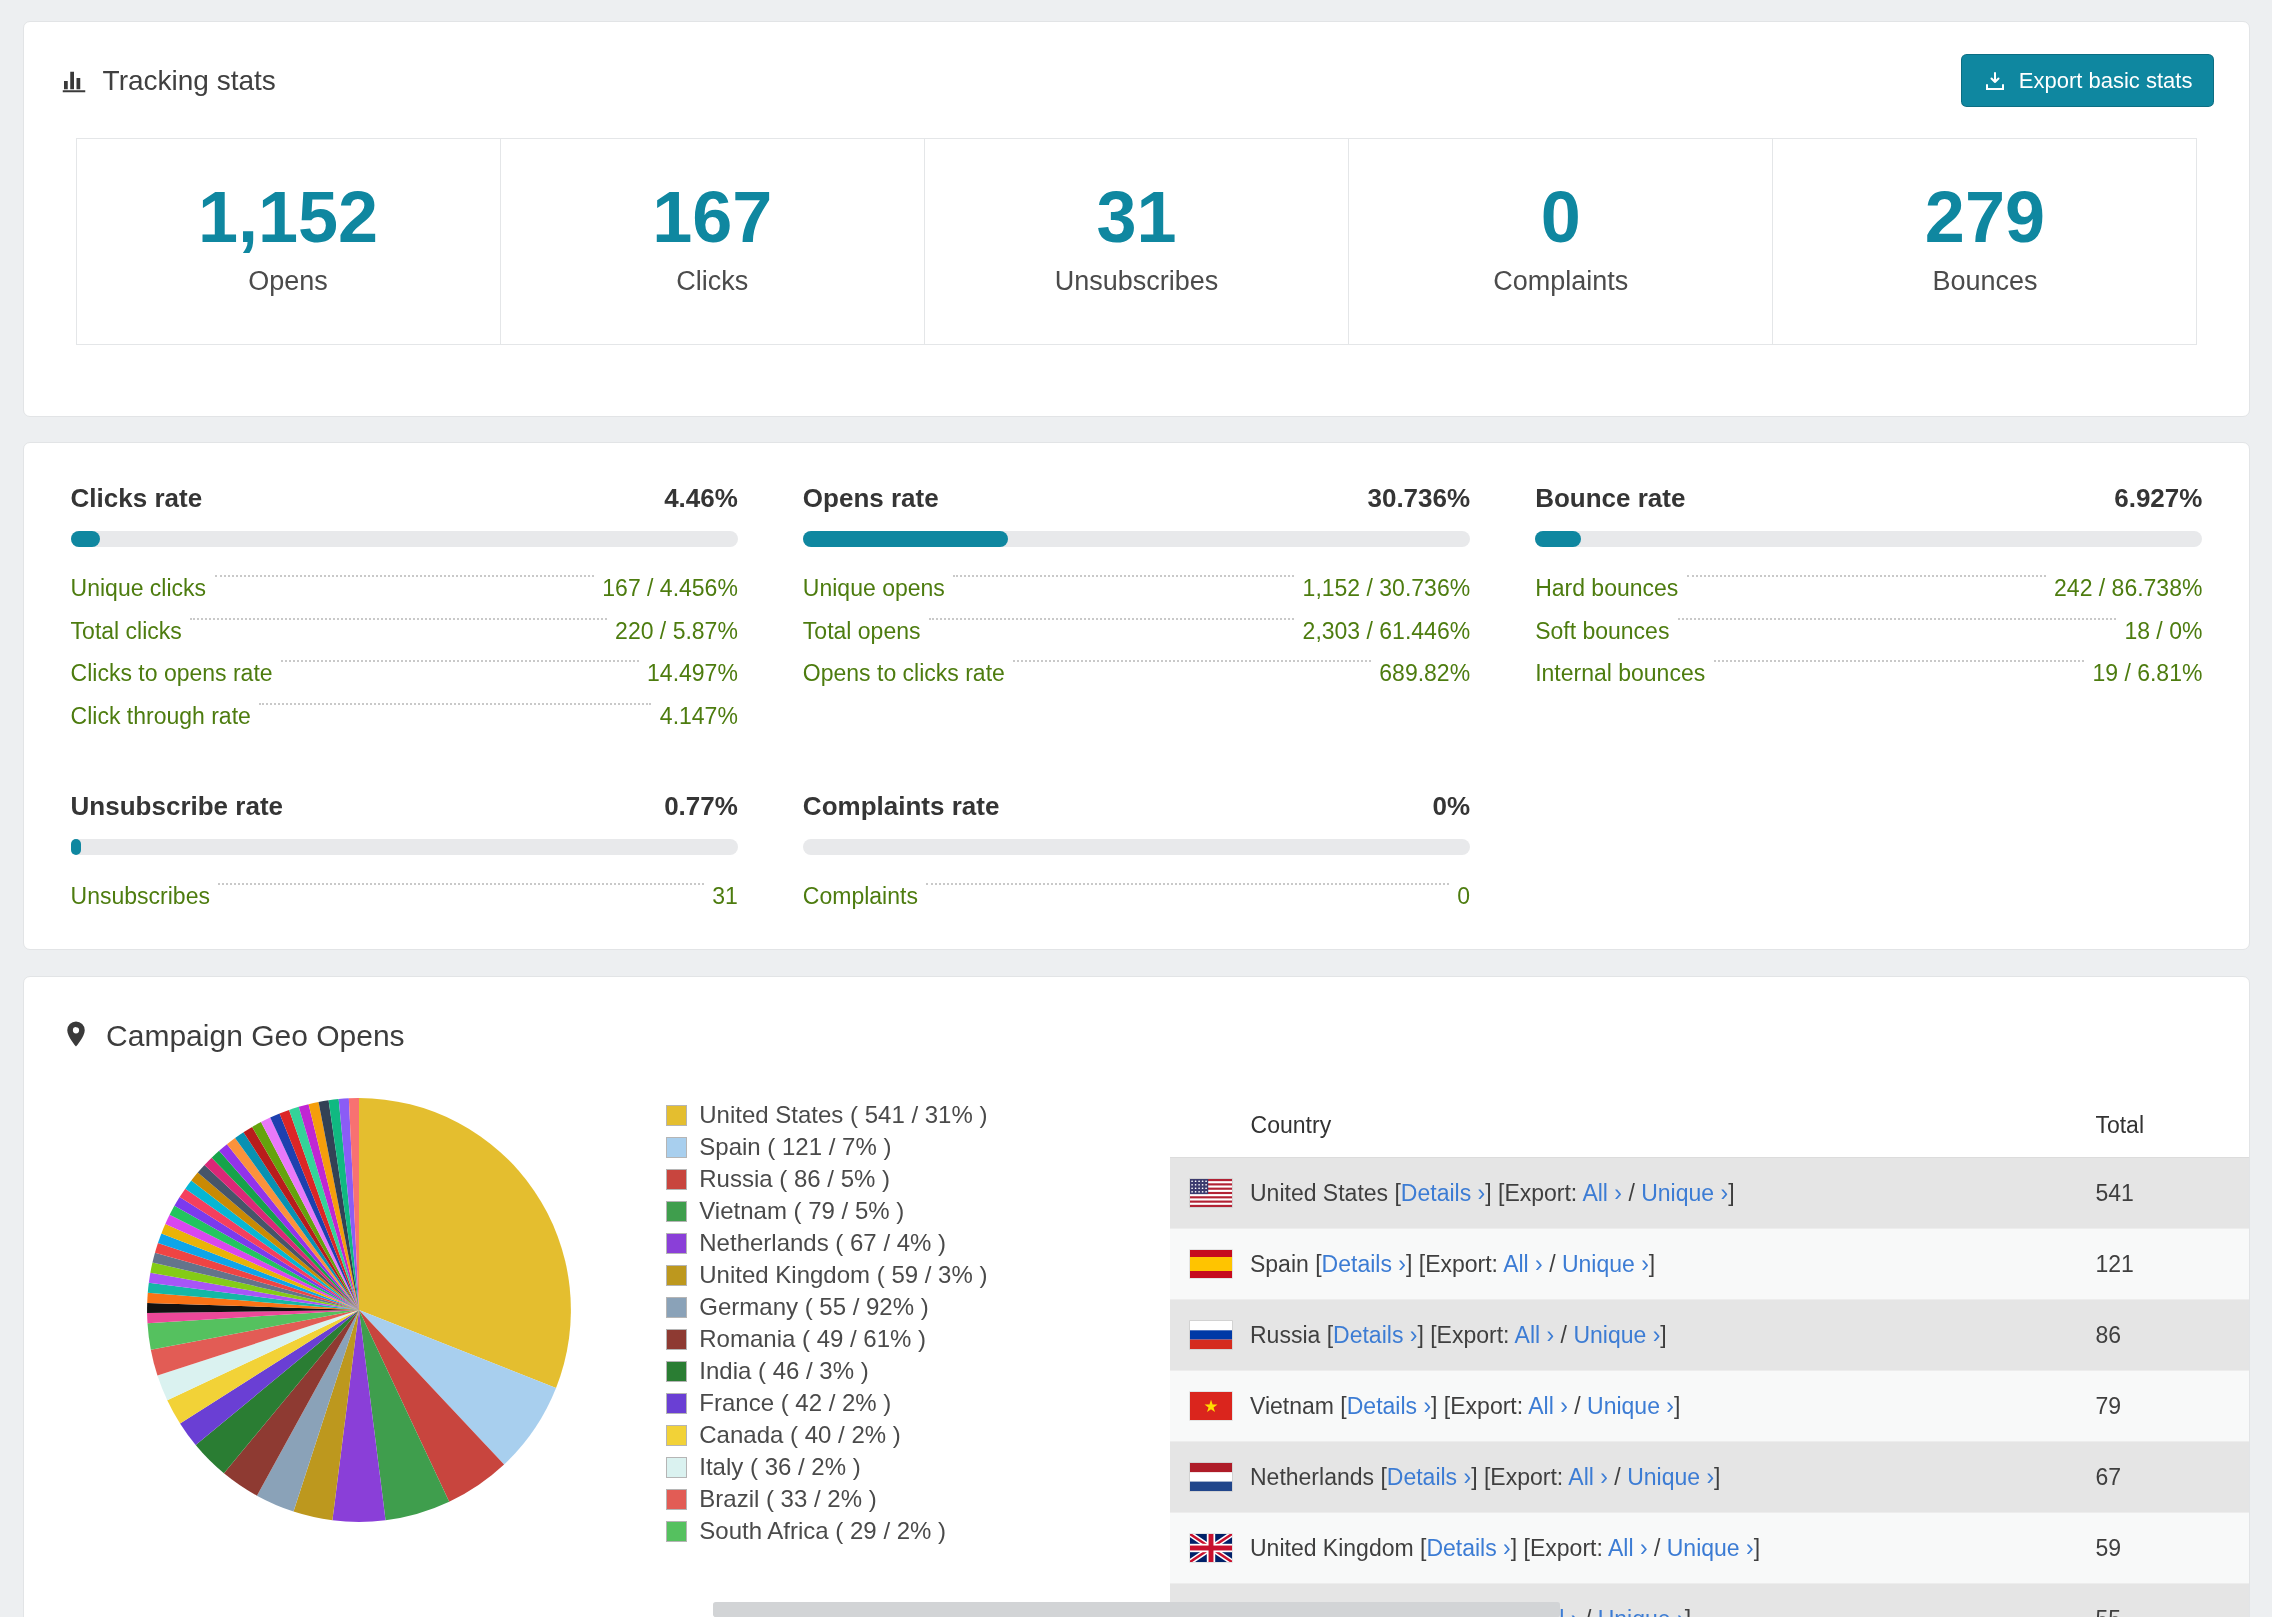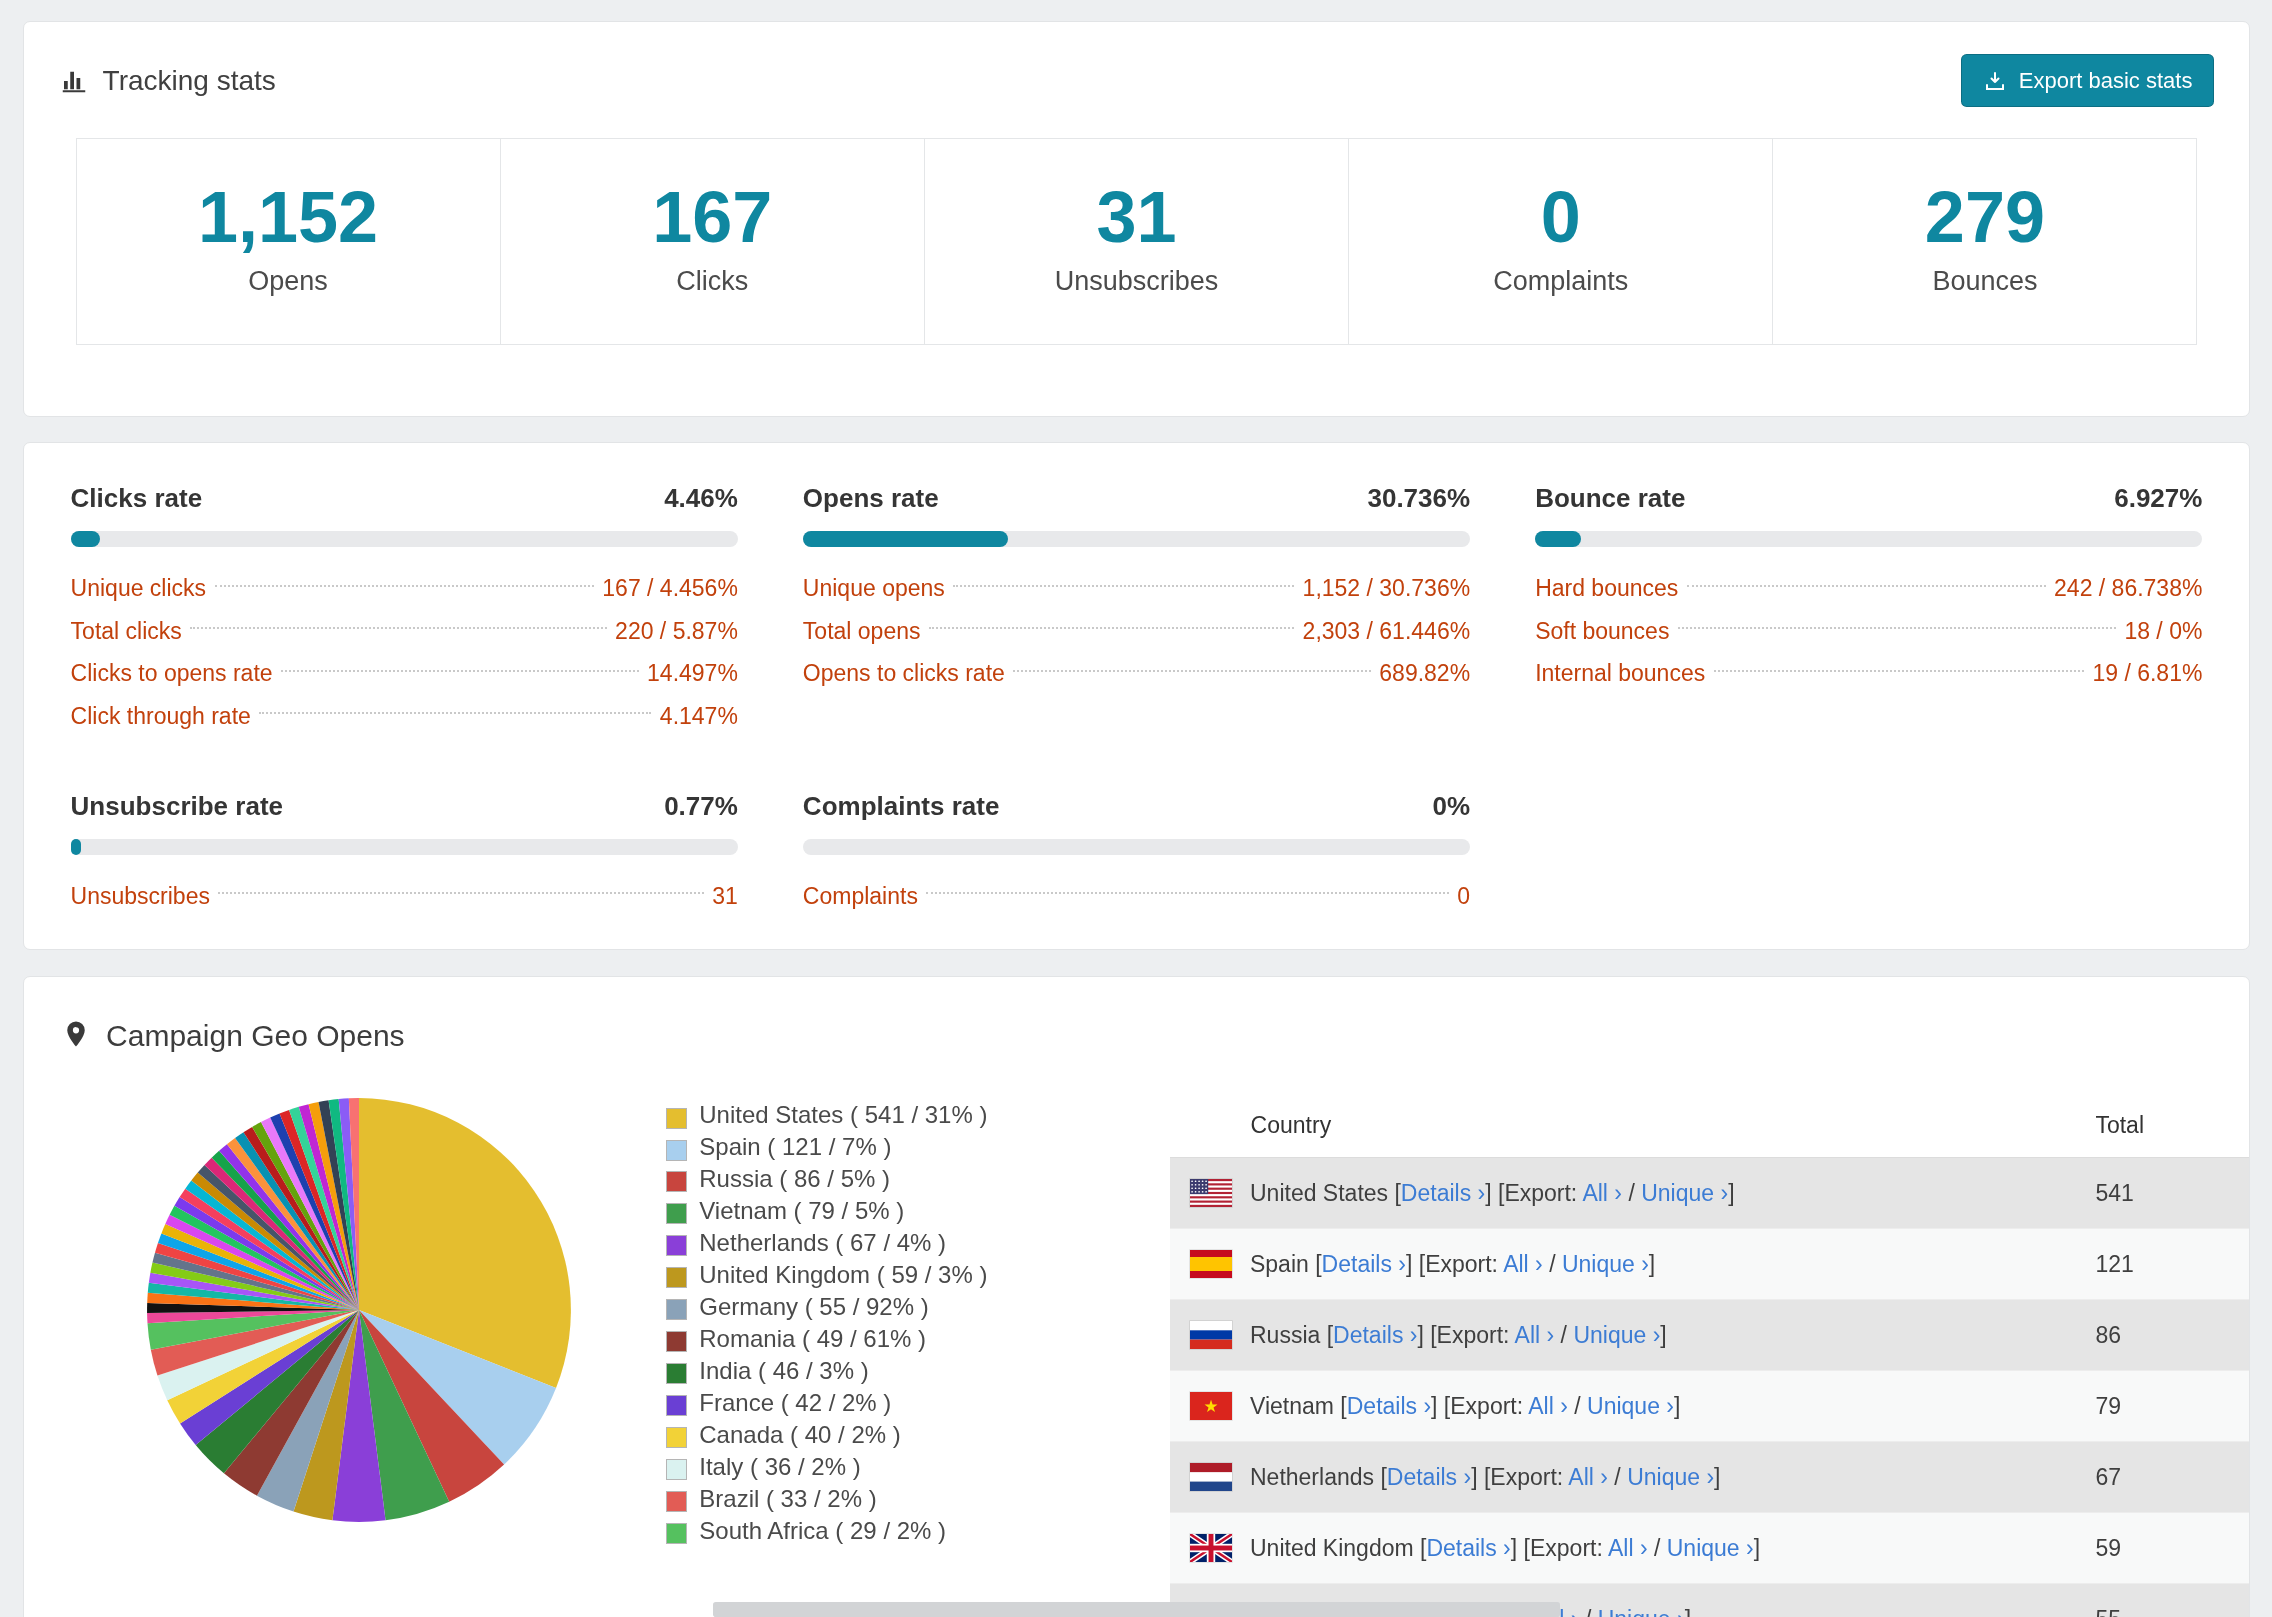--- a/index.html
+++ b/index.html
@@ -18,32 +18,32 @@
 .stat-box{flex:1;border:0.7px solid #e4e6e8;margin-left:-0.7px;text-align:center;padding:42px 7px 47px;background:#fff}
 .stat-box:first-child{margin-left:0}
 .stat-value{font-size:72px;line-height:1;font-weight:700;color:var(--accent)}
 .stat-label{font-size:27px;color:#4b4b4b;margin-top:12.7px}
 .rates-card{padding:40px 47px}
 .rates-grid{display:grid;grid-template-columns:1fr 1fr 1fr;column-gap:65px;row-gap:62px}
 .rate-head{display:flex;justify-content:space-between;align-items:flex-end;margin-bottom:17px}
 .rate-title,.rate-pct{font-size:26px;font-weight:700;color:#353535}
 .rate-bar{height:16px;background:#e8e9eb;border-radius:8.5px;margin-bottom:28px}
 .rate-fill{height:100%;background:var(--accent);border-radius:8.5px}
-.rate-row{display:flex;align-items:center;margin-bottom:16px;font-size:23px;color:#c2410c;line-height:1.15}
+.rate-row{display:flex;align-items:flex-start;margin-bottom:16px;font-size:23px;color:#4d7c0f;line-height:1.15}
 .rate-row:last-child{margin-bottom:0}
 .rate-row span{white-space:nowrap}
 .leader{flex:1 1 auto;border-bottom:2.1px dotted #c9c9c9;margin:0 8.5px 5.6px;min-width:28px}
 .geo-card{padding:42px 0 0;overflow:hidden}
 .geo-head{display:flex;align-items:flex-start;padding:0 37px}
 .geo-title{font-size:30px;font-weight:500;color:#3d3d3d;margin-left:15.5px}
 .geo-content{display:flex;align-items:flex-start;margin-top:38px}
 .pie-wrap{margin-left:116px;width:438px;flex:0 0 auto}
 .pie-wrap svg{display:block;width:438px;height:438px}
 .legend{list-style:none;margin-left:88px;width:494px;flex:0 0 auto;padding-top:11.3px}
-.legend-item{display:flex;align-items:flex-end;margin-bottom:5.6px;font-size:24px;line-height:1.1;color:#4a4a4a}
+.legend-item{display:flex;align-items:center;margin-bottom:5.6px;font-size:24px;line-height:1.1;color:#4a4a4a}
 .legend-swatch{width:21px;height:21px;border:0.7px solid #b5b5b5;margin-right:12.7px;flex:0 0 auto}
 .geo-table{flex:1 1 auto;margin-left:10px;font-size:23px;color:#3f3f3f}
 .geo-header-row{display:flex;align-items:center;padding:21px 20px 18.4px;border-bottom:0.7px solid #dcdcdc;color:#333}
 .chead{flex:1;margin-left:61px}
 .total-cell{width:134px;flex:0 0 auto}
 .geo-row{display:flex;align-items:center;height:71px;padding:0 20px;border-bottom:0.7px solid #ededed;background:#e5e5e5}
 .geo-row:nth-child(even){background:#f8f9f9}
 .flag{width:42px;height:28px;margin-right:18.4px;flex:0 0 auto}
 .flag svg{display:block;width:42px;height:28px;box-shadow:0 0 0 0.7px rgba(0,0,0,0.12)}
 .country-cell{flex:1;white-space:nowrap}

